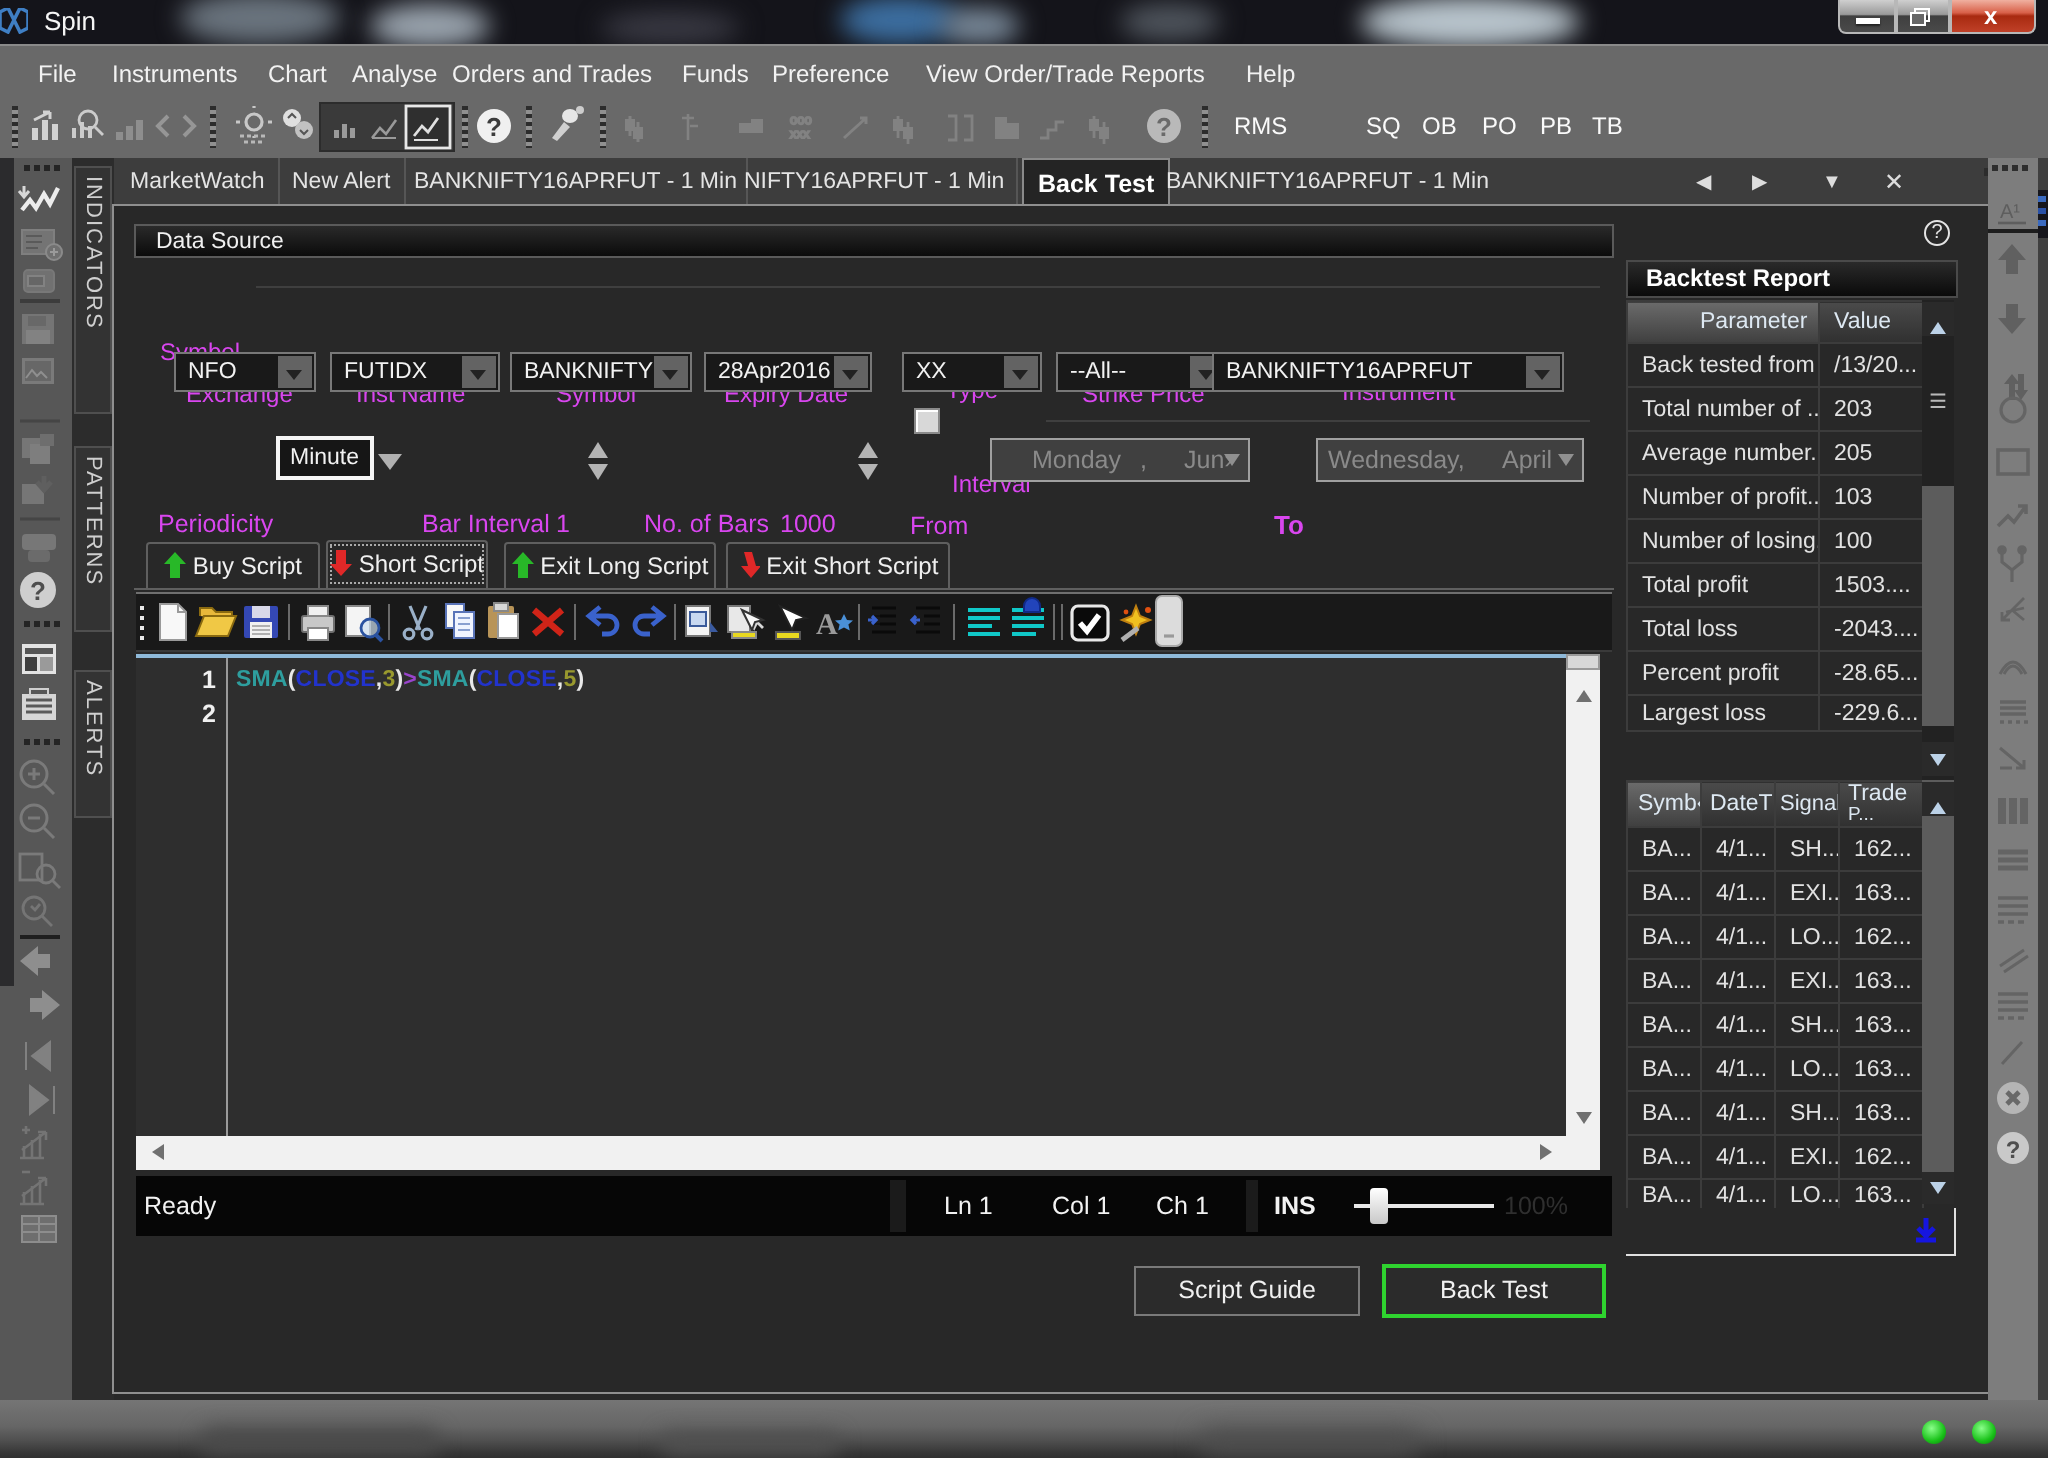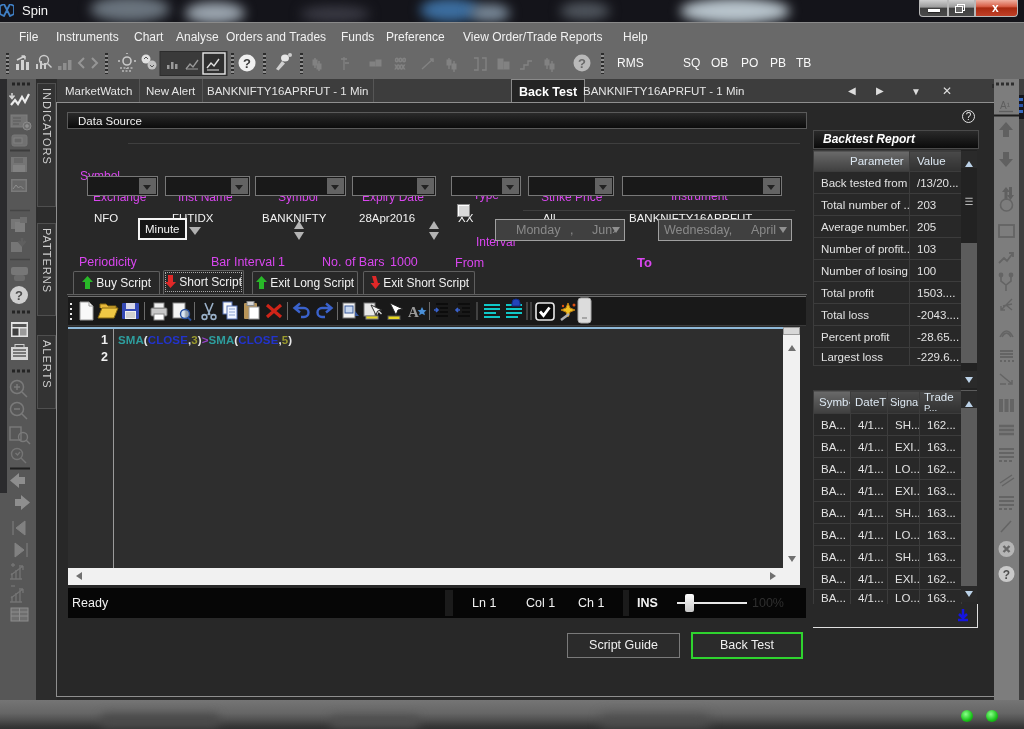--- a/index.html
+++ b/index.html
@@ -36,21 +36,21 @@
      border:1px solid #8f8f8f; }
   
   #dsheader { left:67px; top:112px; width:740px; height:17px;
      background:linear-gradient(#2a2a2a,#0b0b0b); border:1px solid #5a5a5a;
      color:#f0f0f0; font-size:11.5px; line-height:16px; padding-left:10px; }
   .flabel { position:absolute; color:#d946ef; font-size:12px; white-space:nowrap;margin-top:32px; }
   .combo { position:absolute; height:20px; background:#191919; border:1px solid #787878; }
   .combo .btn { position:absolute; right:1px; top:1px; bottom:1px; width:17px; background:#636363; }
   .combo .btn:after { content:""; position:absolute; left:4px; top:7px;
      border:4px solid transparent; border-top:5px solid #222; }
-  .combo .val { position:absolute; left:6px; top:3px; color:#f2f2f2; font-size:11.5px; white-space:nowrap;margin-top:32px; }
+  .combo .val { position:absolute; left:6px; top:3px; color:#f2f2f2; font-size:11.5px; white-space:nowrap; }
   .dtp { position:absolute; height:22px; background:#404040; border:1px solid #a0a0a0;
      color:#8a8a8a; font-size:12.5px; }
   .spin-ar { position:absolute; width:13px; height:19px; }
   .spin-ar:before { content:""; position:absolute; left:1px; top:0;
      border-left:5px solid transparent; border-right:5px solid transparent;
      border-bottom:8px solid #b4b4b4; width:0; height:0; }
   .spin-ar:after { content:""; position:absolute; left:1px; bottom:0;
      border-left:5px solid transparent; border-right:5px solid transparent;
      border-top:8px solid #b4b4b4; width:0; height:0; }
   
@@ -66,21 +66,21 @@
   #vscroll { left:783px; top:327px; width:17px; height:241px; background:#f1f1f1; }
   #hscroll { left:68px; top:568px; width:715px; height:17px; background:#f1f1f1; }
   #scorner { left:783px; top:568px; width:17px; height:17px; background:#f1f1f1; }
   .scar { position:absolute; width:0; height:0; }
   
   #statusbar { left:68px; top:588px; width:738px; height:30px; background:#060606; }
   .stxt { position:absolute; top:8px; color:#f2f2f2; font-size:12.5px; }
   
   #btheader { left:813px; top:130px; width:166px; height:19px;
      background:linear-gradient(#2a2a2a,#0a0a0a); border:1px solid #4a4a4a;
-     color:#fff; font-size:12px; font-weight:bold; line-height:17px; padding-left:9px;font-style:italic; }
+     color:#fff; font-size:12px; font-weight:bold; line-height:17px; padding-left:9px; }
   table.rep { position:absolute; border-collapse:collapse; table-layout:fixed;
      font-size:11.5px; color:#e2e2e2; }
   table.rep td { border:1px solid #3c3c3c; padding:0 0 0 7px; white-space:nowrap; overflow:hidden; }
   table.rep .hd { background:linear-gradient(#6a6a6a,#3f3f3f); color:#dde8f2;padding-left:36px; }
   table.rep .hd2 { background:linear-gradient(#4a4a4a,#303030); color:#dde8f2; }
   
   #rightstrip { left:994px; top:79px; width:25px; height:621px; background:#7d7d7d; }
   #rightedge { left:1019px; top:79px; width:5px; height:621px; background:#3f3f3f; }
   
   #bottomframe { left:0; top:700px; width:1024px; height:29px;
@@ -216,20 +216,21 @@
   <span class="tbtxt" style="left:711px;">OB</span>
   <span class="tbtxt" style="left:741px;">PO</span>
   <span class="tbtxt" style="left:770px;">PB</span>
   <span class="tbtxt" style="left:796px;">TB</span>
 </div>
 
 <div class="abs" id="tabrow">
   <span class="tab" style="left:58px;">MarketWatch</span>
   <span class="tab" style="left:139px;">New Alert</span>
   <span class="tab" style="left:202px; padding:0 5px;">BANKNIFTY16APRFUT - 1 Min</span>
+  <span class="tab" style="left:366px; padding:0 6px;">NIFTY16APRFUT - 1 Min</span>
   <span class="tab active" style="left:511px; font-size:12.5px;">Back Test</span>
   <span class="tab" style="left:578px; padding:0 5px; border-right:none;">BANKNIFTY16APRFUT - 1 Min</span>
   <span style="position:absolute; left:848px; top:6px; color:#ddd; font-size:10px;">◀</span>
   <span style="position:absolute; left:876px; top:6px; color:#ddd; font-size:10px;">▶</span>
   <span style="position:absolute; left:911px; top:7px; color:#ddd; font-size:10px;">▼</span>
   <span style="position:absolute; left:942px; top:5px; color:#ddd; font-size:12px;">✕</span>
   <div style="position:absolute; left:992px; top:5px; width:26px; height:4px; background-image:repeating-linear-gradient(90deg,#2c2c2c 0 3px, #9a9a9a 3px 5px);"></div>
 </div>
 
 <div class="abs" style="left:0; top:79px; width:7px; height:414px; background:#2b2b2d; z-index:5;"></div>
@@ -386,21 +387,21 @@
     <span class="btn"></span>
   </div>
 <div class="combo" style="left:451px; top:176px; width:70px;">
     <span class="val">XX</span>
     <span class="btn"></span>
   </div>
 <div class="combo" style="left:528px; top:176px; width:86px;">
     <span class="val">--All--</span>
     <span class="btn"></span>
   </div>
-<div class="combo" style="left:622px; top:176px; width:160px;">
+<div class="combo" style="left:606px; top:176px; width:176px;">
     <span class="val">BANKNIFTY16APRFUT</span>
     <span class="btn"></span>
   </div>
 
 <div class="abs" style="left:457px; top:204px; width:13px; height:13px; background:#d8d8d8; border:1px solid #8a8a8a; box-shadow:inset 1px 1px 0 #fff;"></div>
 <span class="flabel" style="left:476px; top:203px;">Interval</span>
 <div class="abs" style="left:523px; top:210px; width:272px; height:1px; background:#3f3f3f;"></div>
 
 <span class="flabel" style="left:79px; top:223px; font-size:12.5px;">Periodicity</span>
 <div class="abs" style="left:138px; top:218px; width:49px; height:22px; background:#161616; border:2px solid #f5f5f5; color:#f2f2f2; font-size:11.5px; line-height:18px; padding-left:5px;">Minute</div>

